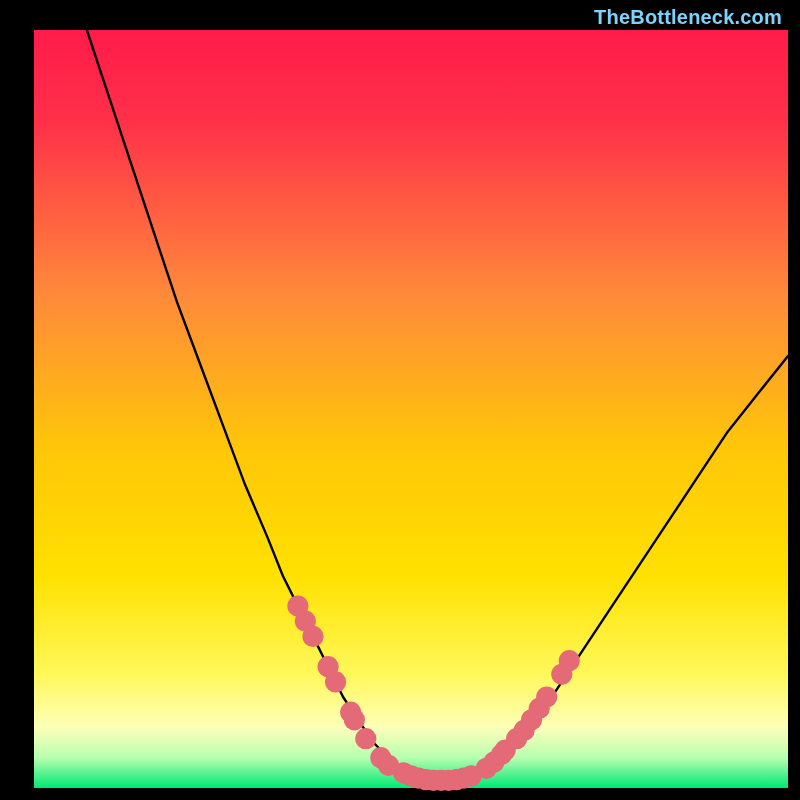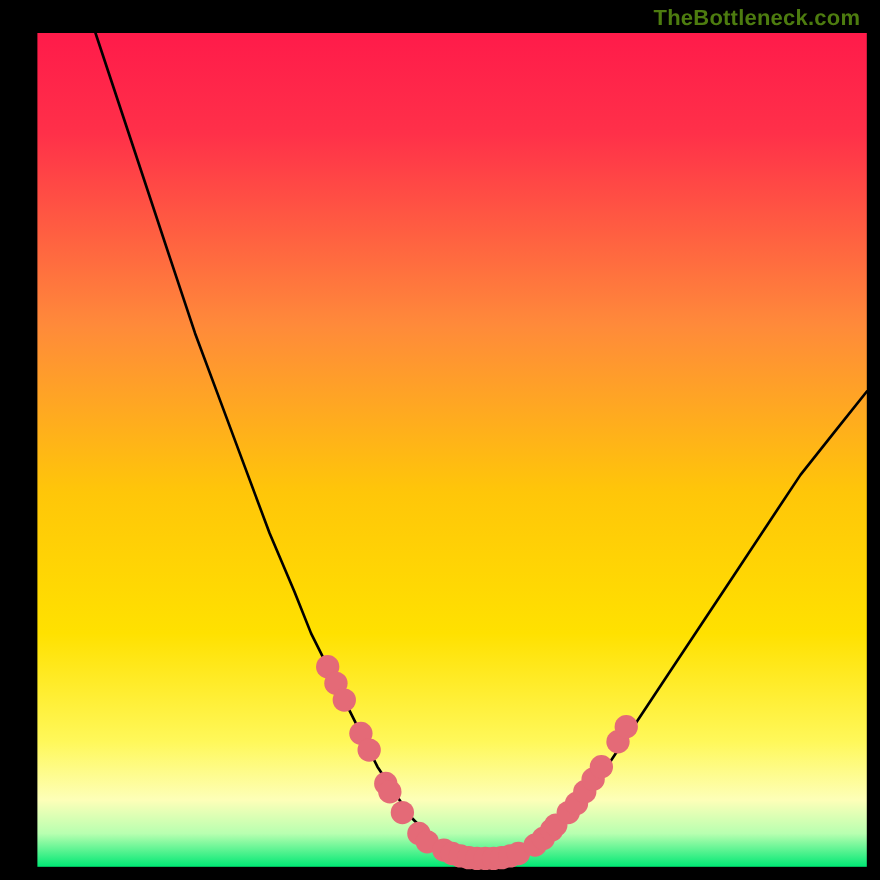--- a/index.html
+++ b/index.html
@@ -16,21 +16,21 @@
     width: 800px;
     height: 800px;
   }
   svg {
     display: block;
   }
   .watermark {
     position: absolute;
     top: 6px;
     right: 18px;
-    color: #4d7c0f;
+    color: #7dd3fc;
     font-size: 20px;
     font-weight: 600;
     letter-spacing: 0.2px;
     pointer-events: none;
   }
 </style>
 </head>
 <body>
 
 <div class="chart-wrap">

